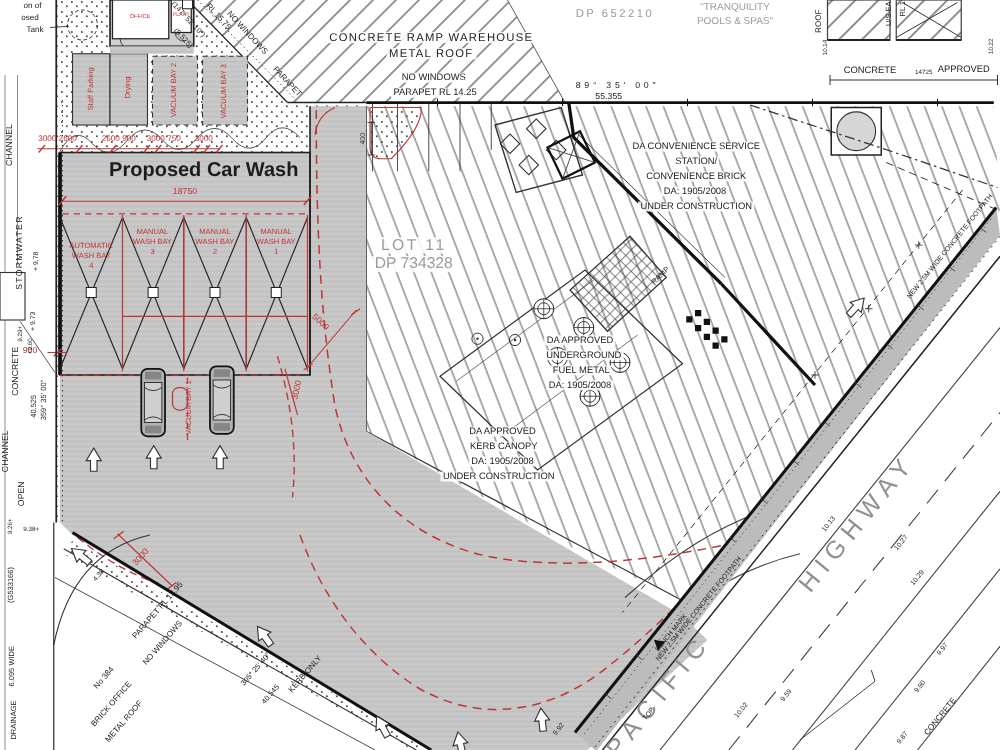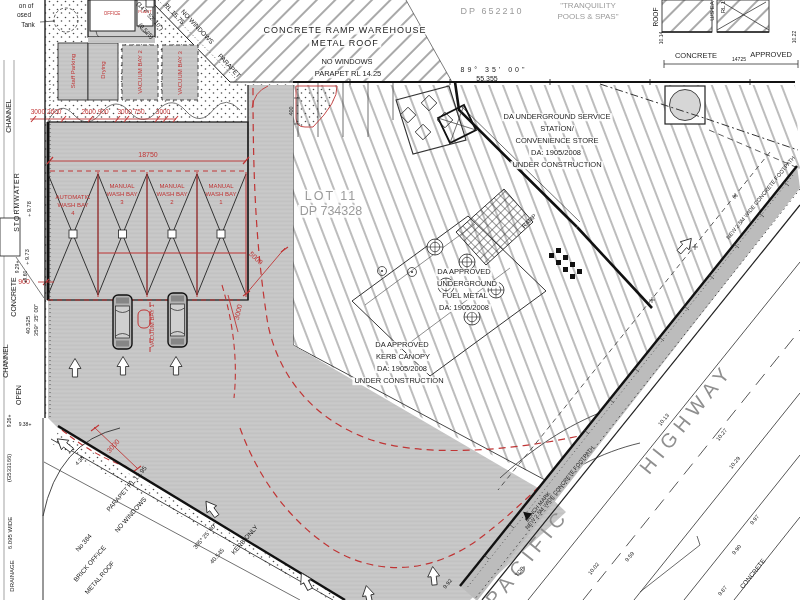--- a/index.html
+++ b/index.html
@@ -327,20 +327,21 @@
     <use href="#arr" transform="translate(689,241) rotate(42)"></use>
   </g>
 
   <g stroke="#333" stroke-width="0.7">
     <line x1="297" y1="98" x2="297" y2="124"></line>
     <line x1="294" y1="98" x2="300" y2="98"></line>
     <line x1="294" y1="124" x2="300" y2="124"></line>
   </g>
 </svg>
 
+<div class="L b" style="left:163px;top:137px;font-size:16px;">Proposed Car Wash</div>
 <div class="L red" style="left:148px;top:154px;font-size:7px;">18750</div>
 <div class="L red" style="left:46px;top:112px;font-size:6.5px;">3000 2600</div>
 <div class="L red" style="left:95px;top:112px;font-size:6.5px;">2600 900</div>
 <div class="L red" style="left:131px;top:112px;font-size:6.5px;">3000 750</div>
 <div class="L red" style="left:163px;top:112px;font-size:6.5px;">3000</div>
 <div class="L red r43" style="left:256px;top:258px;font-size:7px;">5000</div>
 <div class="L red rm78" style="left:238px;top:312px;font-size:7px;">3000</div>
 <div class="L red rm49" style="left:113px;top:446px;font-size:7px;">3000</div>
 <div class="L red" style="left:24px;top:281px;font-size:7px;">900</div>
 <div class="L rm90" style="left:292px;top:111px;font-size:5.5px;">400</div>
@@ -393,23 +394,23 @@
 <div class="L" style="left:494px;top:69px;font-size:7px;letter-spacing:3px;">89° 35' 00"</div>
 <div class="L" style="left:487px;top:78px;font-size:7px;">55.355</div>
 <div class="L rm90" style="left:36px;top:320px;font-size:6px;">359° 35' 00"</div>
 <div class="L rm90" style="left:28px;top:325px;font-size:6px;">40.525</div>
 <div class="L rm49" style="left:205px;top:536px;font-size:6px;">305° 25' 40"</div>
 <div class="L rm49" style="left:217px;top:556px;font-size:6px;">40.545</div>
 <div class="L rm49" style="left:245px;top:540px;font-size:6.5px;">KERB ONLY</div>
 
 <div class="L gray halo" style="left:331px;top:196px;font-size:12.5px;letter-spacing:2px;">LOT 11</div>
 <div class="L gray halo" style="left:331px;top:211px;font-size:12.5px;">DP 734328</div>
-<div class="L halo" style="left:557px;top:117px;font-size:7.5px;">DA UNDERGROUND SERVICE</div>
+<div class="L halo" style="left:557px;top:117px;font-size:7.5px;">DA CONVENIENCE SERVICE</div>
 <div class="L halo" style="left:557px;top:129px;font-size:7.5px;">STATION/</div>
-<div class="L halo" style="left:557px;top:141px;font-size:7.5px;">CONVENIENCE STORE</div>
+<div class="L halo" style="left:557px;top:141px;font-size:7.5px;">CONVENIENCE BRICK</div>
 <div class="L halo" style="left:556px;top:153px;font-size:7.5px;">DA: 1905/2008</div>
 <div class="L halo" style="left:557px;top:165px;font-size:7.5px;">UNDER CONSTRUCTION</div>
 <div class="L halo" style="left:464px;top:272px;font-size:7.5px;">DA APPROVED</div>
 <div class="L halo" style="left:467px;top:284px;font-size:7.5px;">UNDERGROUND</div>
 <div class="L halo" style="left:465px;top:296px;font-size:7.5px;">FUEL METAL</div>
 <div class="L halo" style="left:464px;top:308px;font-size:7.5px;">DA: 1905/2008</div>
 <div class="L halo" style="left:402px;top:345px;font-size:7.5px;">DA APPROVED</div>
 <div class="L halo" style="left:403px;top:357px;font-size:7.5px;">KERB CANOPY</div>
 <div class="L halo" style="left:402px;top:369px;font-size:7.5px;">DA: 1905/2008</div>
 <div class="L halo" style="left:399px;top:381px;font-size:7.5px;">UNDER CONSTRUCTION</div>

